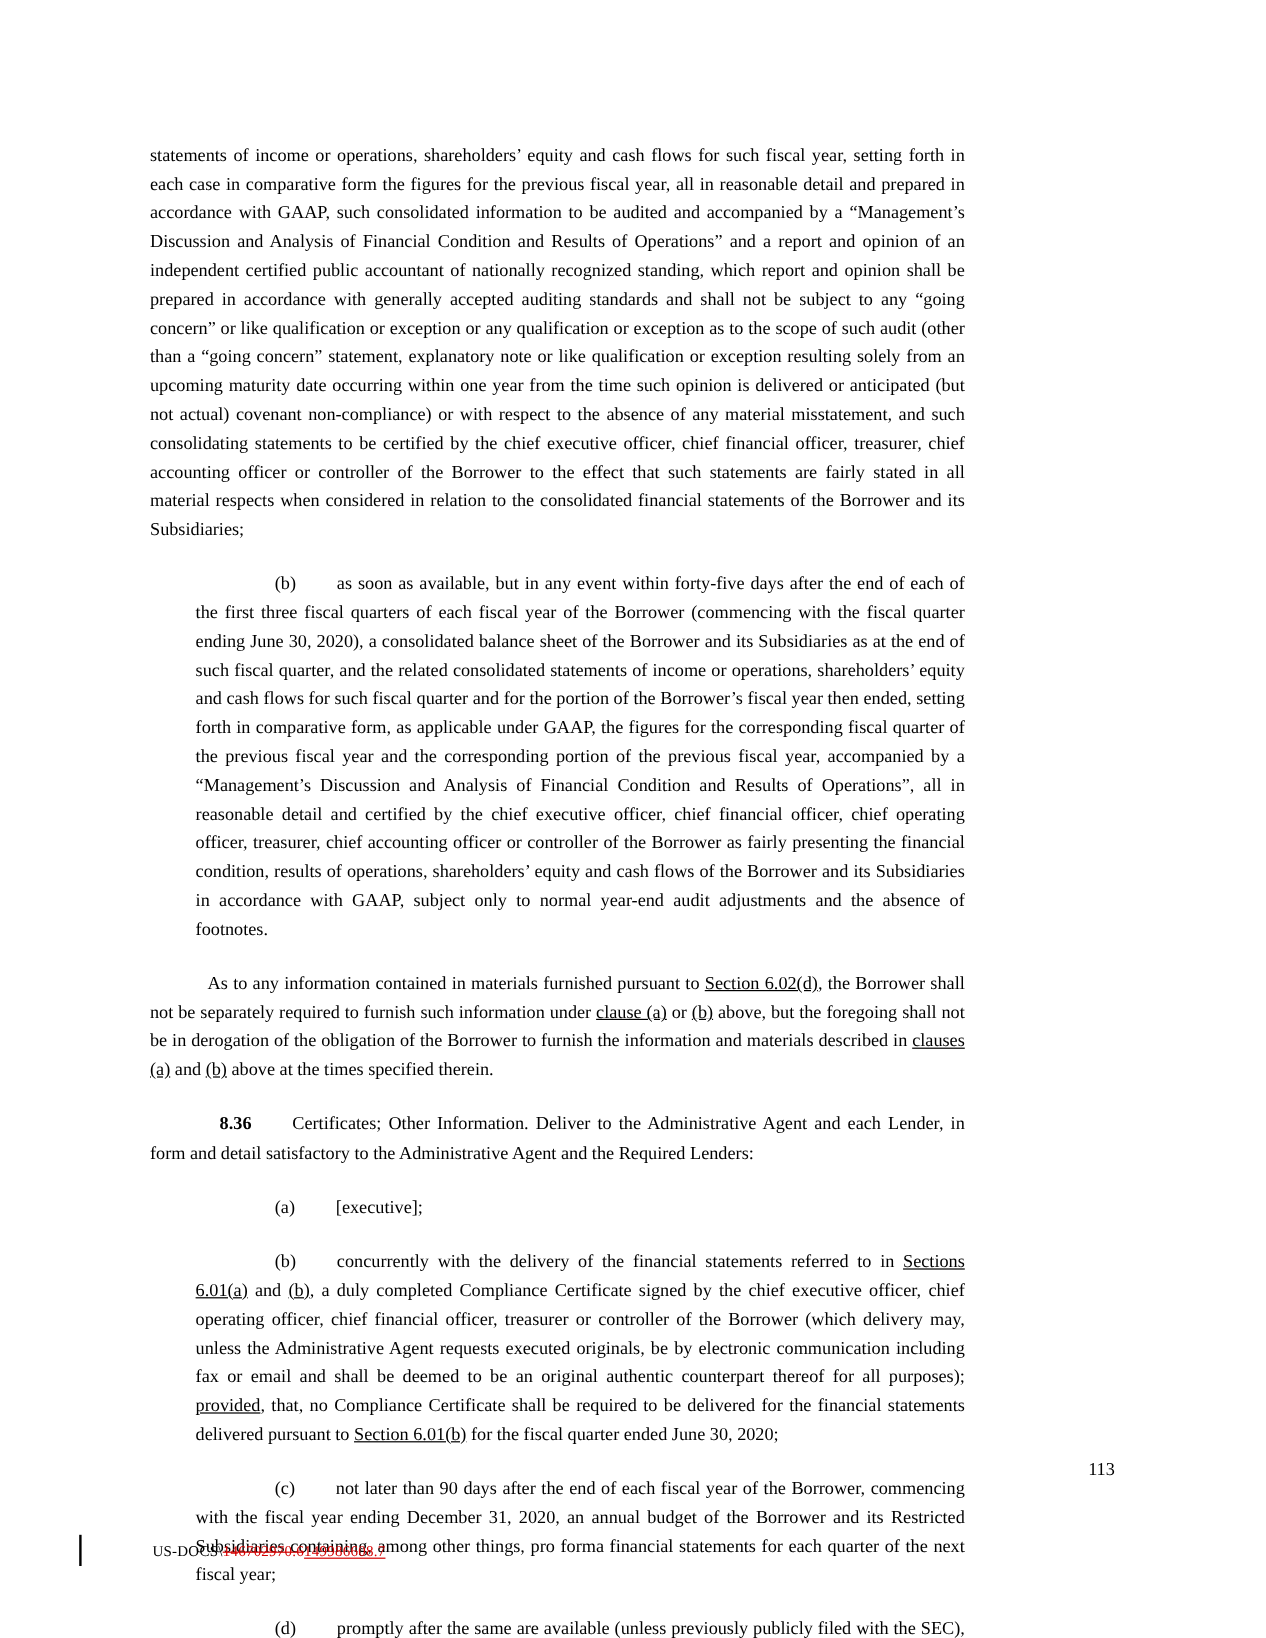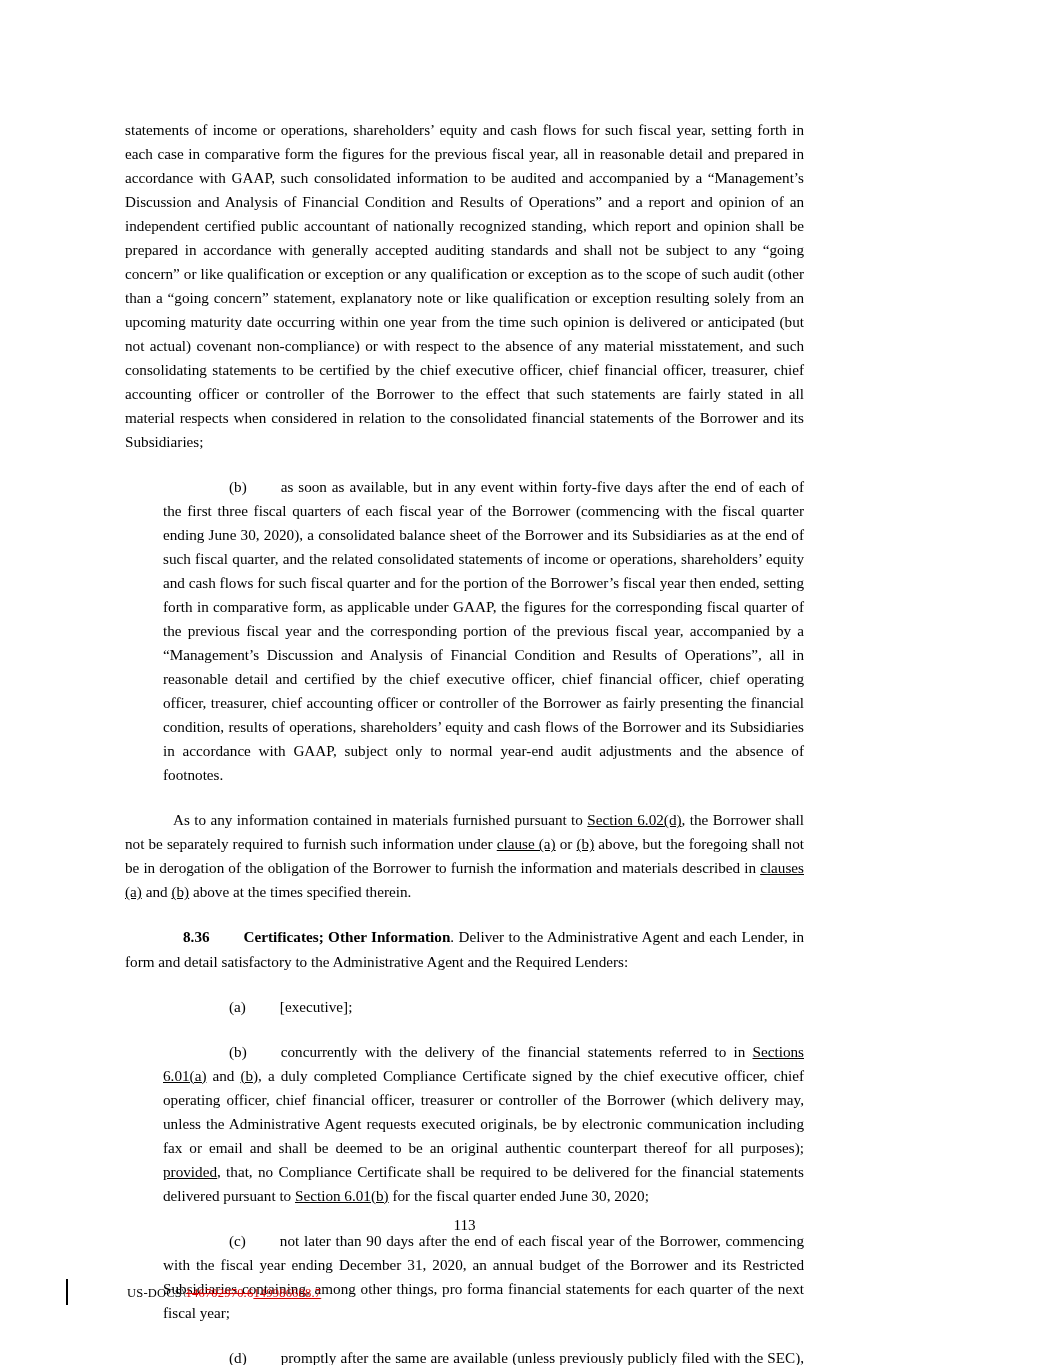--- a/index.html
+++ b/index.html
@@ -47,21 +47,21 @@
     font-family: Liberation Serif, serif;
   }
   u {
     text-decoration: underline;
   }
   .page-number {
     position: absolute;
     left: 0;
     right: 0;
     top: 1216px;
-    text-align: center;
+    text-align: right;
     font-size: 15.2px;
   }
   .footer {
     position: absolute;
     left: 127px;
     top: 1286px;
     font-size: 12.5px;
     letter-spacing: 0.2px;
     white-space: nowrap;
   }
@@ -84,21 +84,21 @@
     height: 26px;
     background: #000000;
   }
   .sec-head-indent {
     text-indent: 58px;
   }
   .sec-num {
     font-weight: bold;
   }
   .sec-title {
-    font-weight: bold;
+    font-weight: normal;
     margin-top: 44px;
   }
   .tabwide {
     display: inline-block;
     width: 34px;
   }
 </style>
 </head>
 <body>
 

